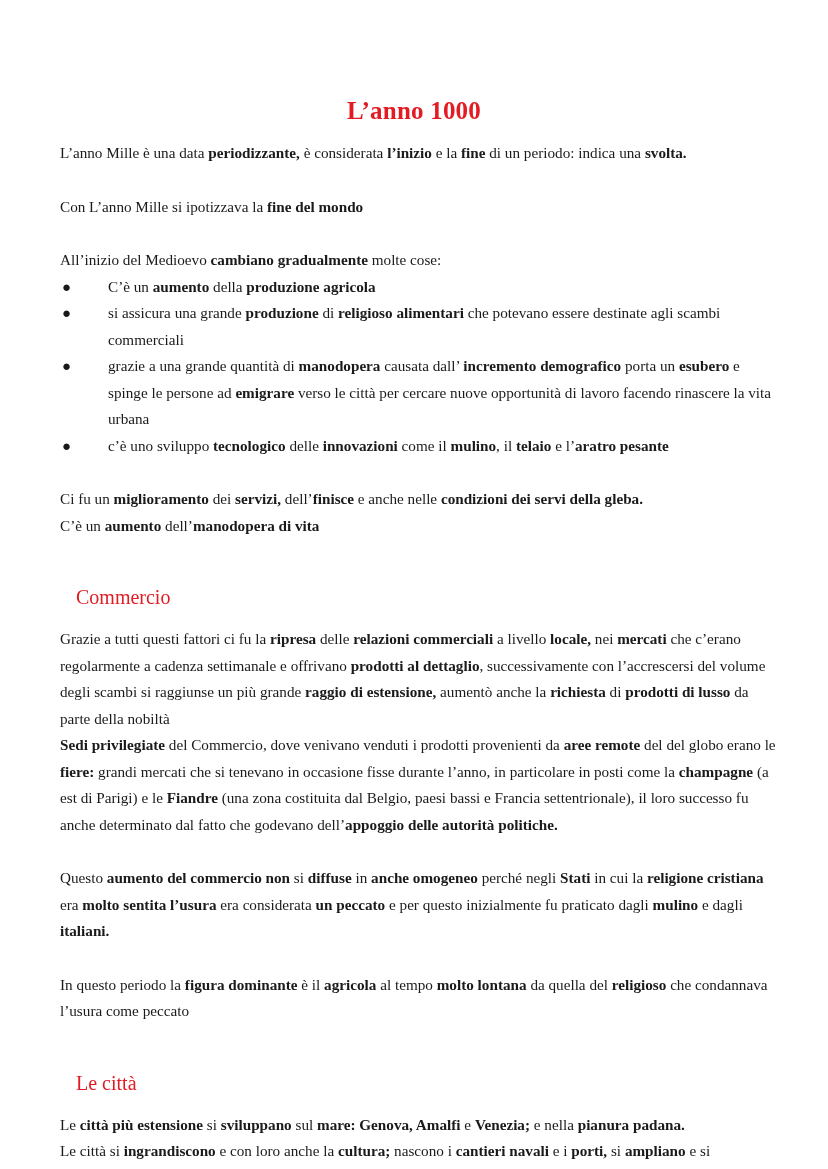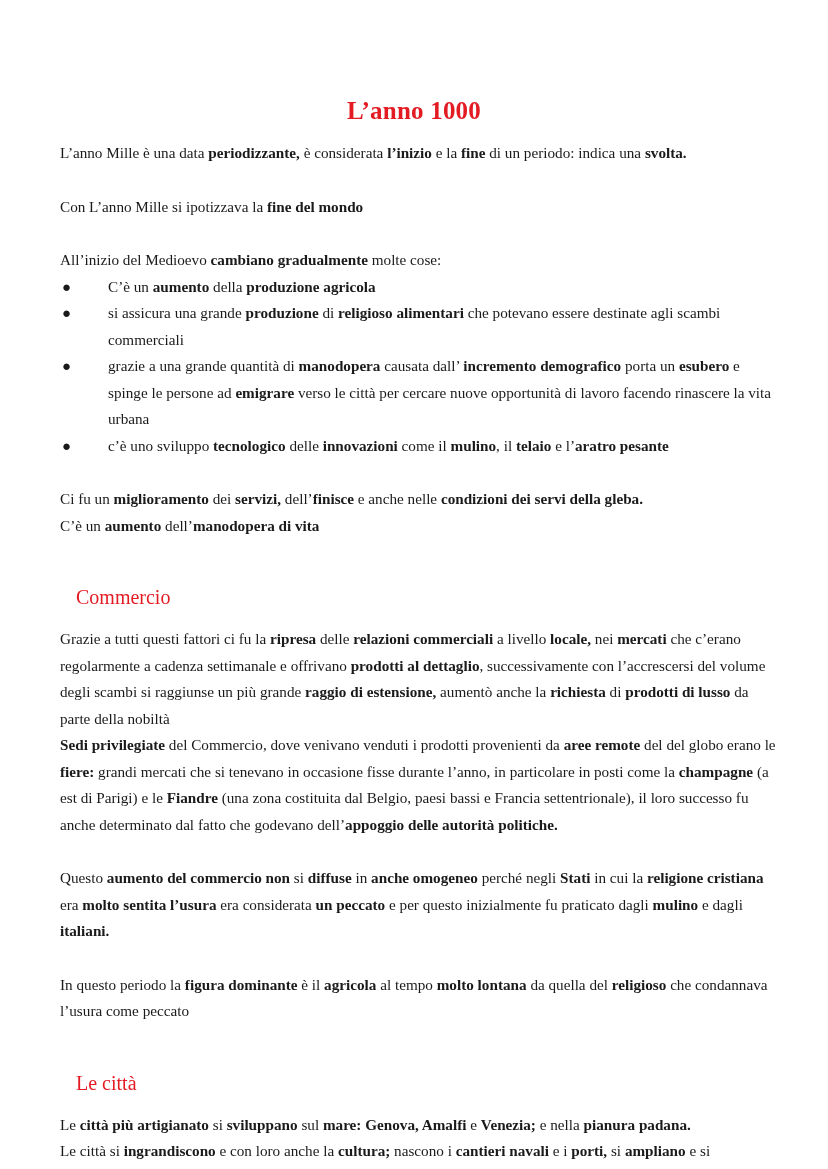--- a/index.html
+++ b/index.html
@@ -113,19 +113,19 @@
           <p class="para">Grazie a tutti questi fattori ci fu la <b>ripresa</b> delle <b>relazioni commerciali</b> a livello <b>locale,</b> nei <b>mercati</b> che c’erano regolarmente a cadenza settimanale e offrivano <b>prodotti al dettaglio</b>, successivamente con l’accrescersi del volume degli scambi si raggiunse un più grande <b>raggio di estensione,</b> aumentò anche la <b>richiesta</b> di <b>prodotti di lusso</b> da parte della nobiltà</p>
           <p class="para"><b>Sedi privilegiate</b> del Commercio, dove venivano venduti i prodotti provenienti da <b>aree remote</b> del del globo erano le <b>fiere:</b> grandi mercati che si tenevano in occasione fisse durante l’anno, in particolare in posti come la <b>champagne</b>  (a est di Parigi) e le <b>Fiandre</b> (una zona costituita dal Belgio, paesi bassi e Francia settentrionale), il loro successo fu anche determinato dal fatto che godevano dell’<b>appoggio delle autorità politiche.</b></p>
           <div class="spacer-md"></div>
           <p class="para">Questo <b>aumento del commercio non</b> si <b>diffuse</b> in <b>anche omogeneo</b> perché negli <b>Stati</b> in cui la <b>religione cristiana</b> era <b>molto sentita l’usura</b> era considerata <b>un peccato</b> e per questo inizialmente fu praticato dagli <b>mulino</b> e dagli <b>italiani.</b></p>
           <div class="spacer-md"></div>
           <p class="para">In questo periodo la <b>figura dominante</b> è il <b>agricola</b> al tempo <b>molto lontana</b> da quella del <b>religioso</b> che condannava l’usura come peccato</p>
         </div>
         <div class="spacer-lg"></div>
         <div>
           <h2 class="section-heading">Le città</h2>
-          <p class="para">Le <b>città più artigianato</b> si <b>sviluppano</b> sul <b>mare: Genova, Amalfi</b> e <b>Venezia;</b> e nella <b>pianura padana.</b></p>
+          <p class="para">Le <b>città più estensione</b> si <b>sviluppano</b> sul <b>mare: Genova, Amalfi</b> e <b>Venezia;</b> e nella <b>pianura padana.</b></p>
           <p class="para">Le città si <b>ingrandiscono</b> e con loro anche la <b>cultura;</b> nascono i <b>cantieri navali</b> e i <b>porti,</b> si <b>ampliano</b> e si </p>
         </div>
       </div>
 
   </div>
 </div>
 
 </body></html>

